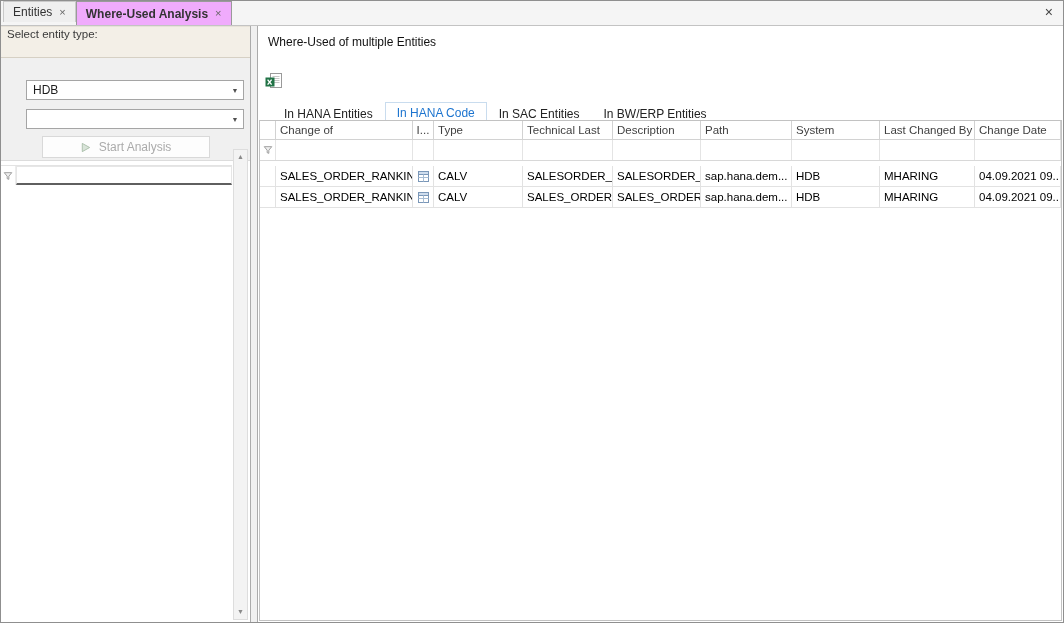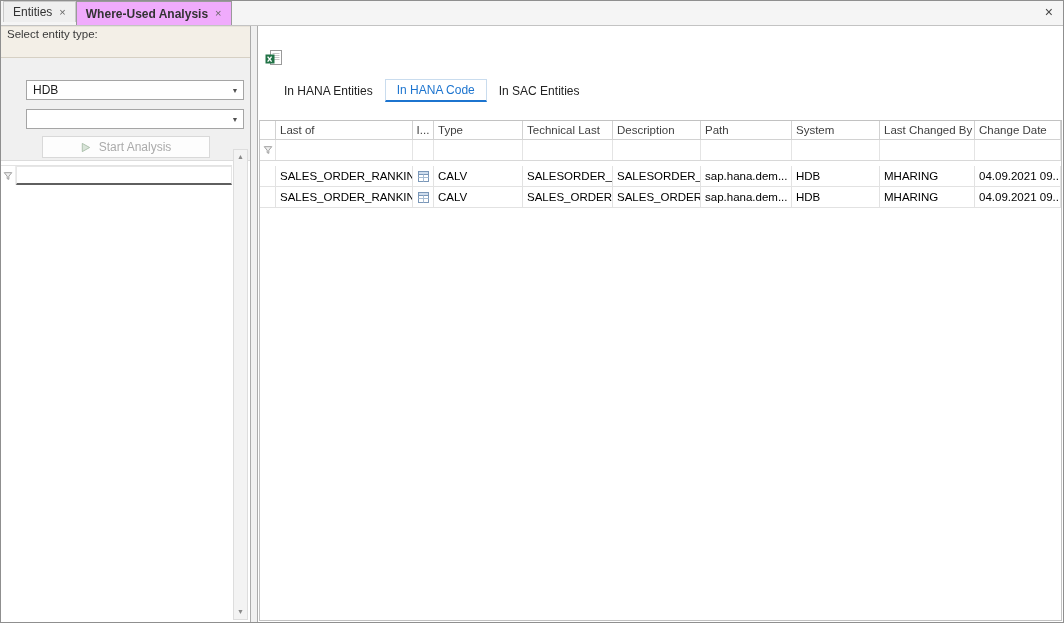--- a/index.html
+++ b/index.html
@@ -114,44 +114,46 @@
 
       <div class="vscroll">
         <span class="scroll-arrow">▲</span>
         <span class="scroll-arrow">▼</span>
       </div>
     </div>
 
     <div class="splitter"></div>
 
     <div class="right-panel">
+      <div class="rp-title">Where-Used of multiple Entities</div>
 
       <span class="excel-btn">
         <svg width="17" height="17" viewBox="0 0 17 17">
           <rect x="5.5" y="0.5" width="11" height="14" fill="#ffffff" stroke="#9a9a9a"></rect>
           <line x1="7.5" y1="3.5" x2="14.5" y2="3.5" stroke="#c8c8c8"></line>
           <line x1="7.5" y1="5.5" x2="14.5" y2="5.5" stroke="#c8c8c8"></line>
           <line x1="7.5" y1="7.5" x2="14.5" y2="7.5" stroke="#c8c8c8"></line>
           <line x1="7.5" y1="9.5" x2="14.5" y2="9.5" stroke="#c8c8c8"></line>
           <rect x="0.5" y="4.5" width="9" height="9" fill="#217346"></rect>
           <path d="M2.6 6.6l4 5M6.6 6.6l-4 5" stroke="#ffffff" stroke-width="1.4"></path>
         </svg>
       </span>
 
       <div class="subtabs">
         <div class="subtab">In HANA Entities</div>
         <div class="subtab active">In HANA Code</div>
         <div class="subtab">In SAC Entities</div>
+        <div class="subtab">In BW/ERP Entities</div>
       </div>
 
       <div class="grid">
 
         <div class="g-row g-header">
           <div class="gcell c-gutter"></div>
-          <div class="gcell c-usage">Last of</div>
+          <div class="gcell c-usage">Change of</div>
           <div class="gcell c-icon">I...</div>
           <div class="gcell c-type">Type</div>
           <div class="gcell c-tech">Technical Last</div>
           <div class="gcell c-desc">Description</div>
           <div class="gcell c-path">Path</div>
           <div class="gcell c-sys">System</div>
           <div class="gcell c-lcb">Last Changed By</div>
           <div class="gcell c-date">Change Date</div>
         </div>
 

